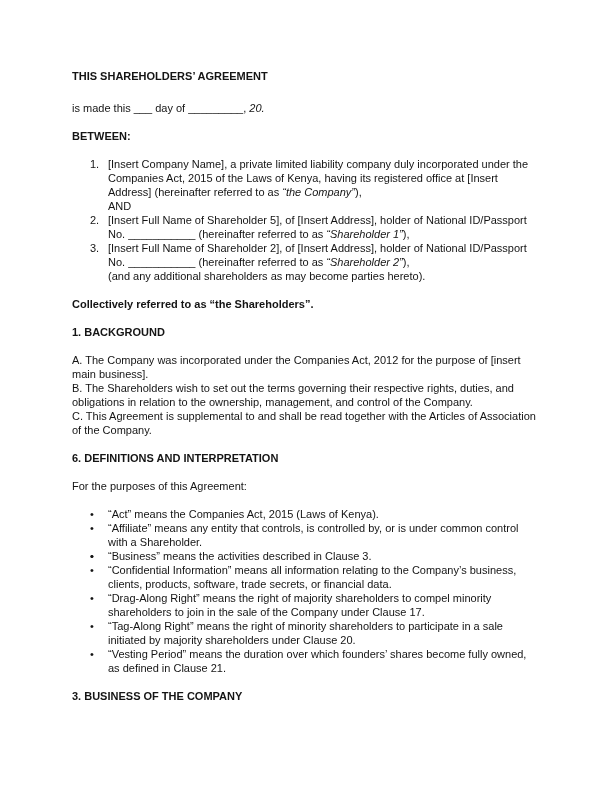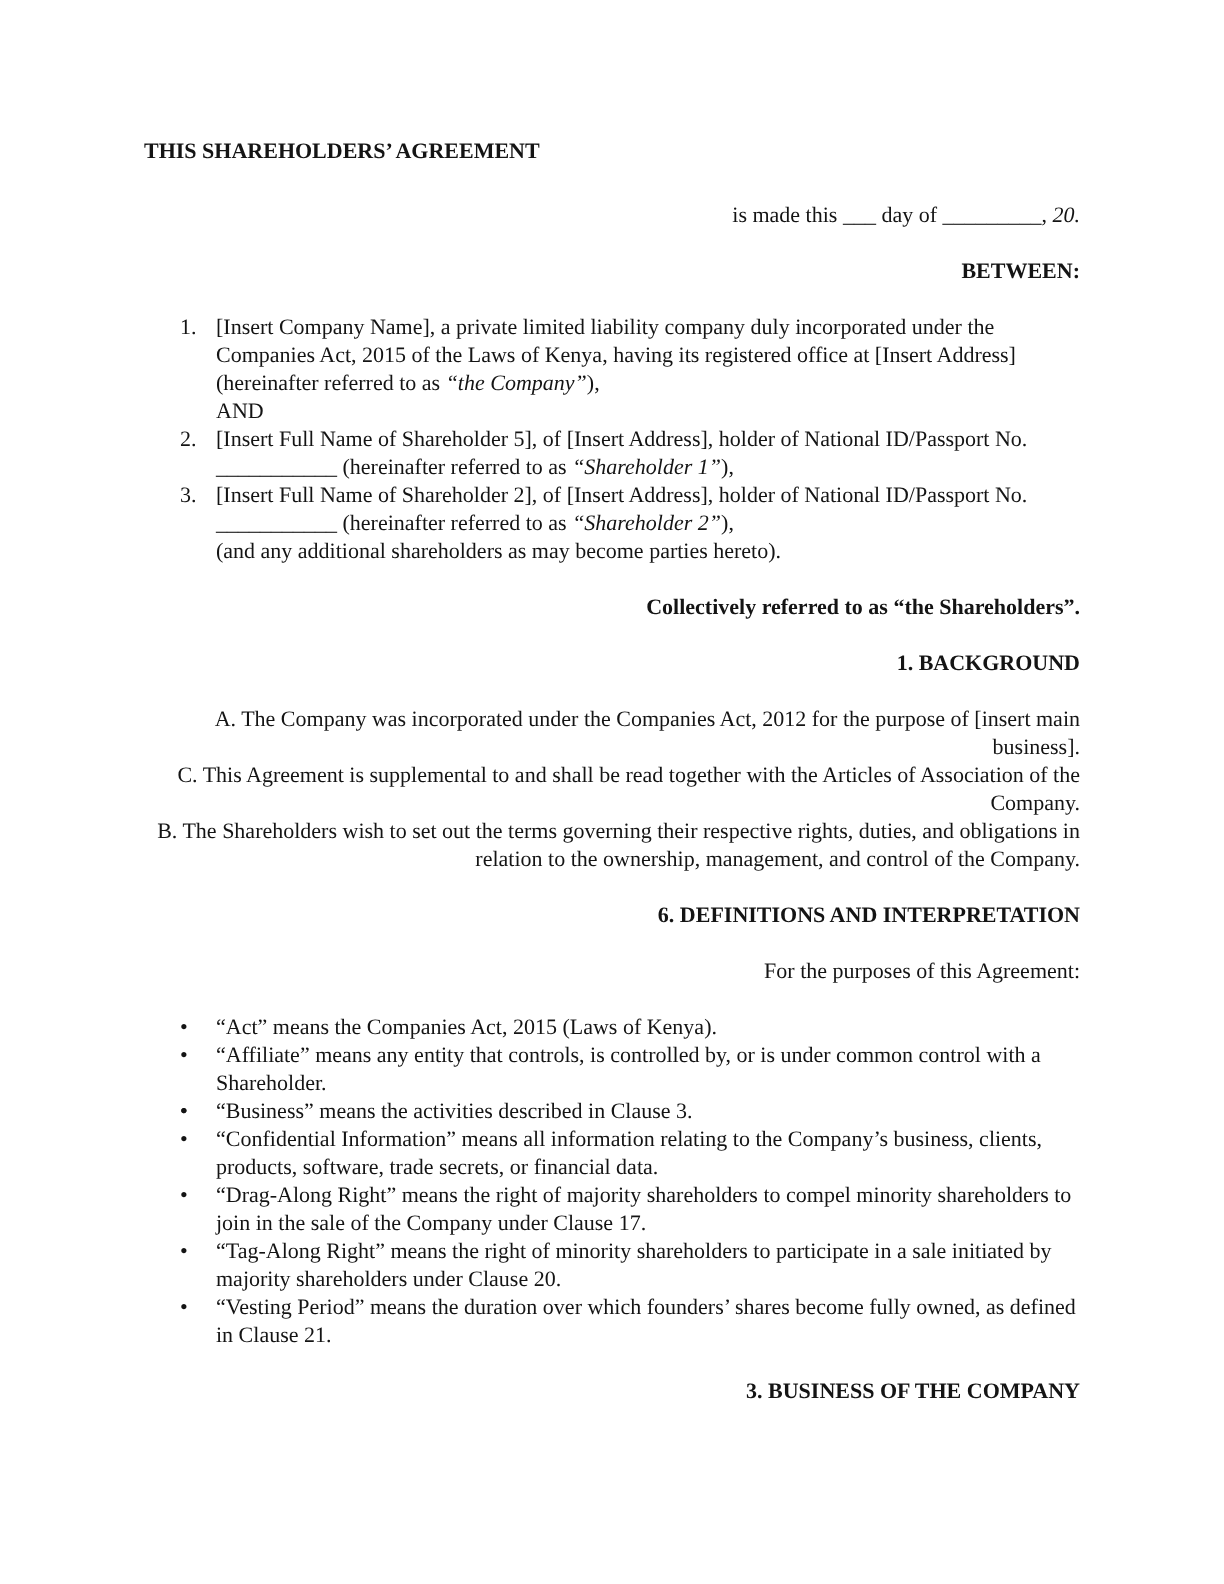--- a/index.html
+++ b/index.html
@@ -3,27 +3,27 @@
 <meta charset="utf-8">
 <style>
   html, body { margin: 0; padding: 0; background: #ffffff; }
   .page {
     position: relative;
     box-sizing: border-box;
     width: 612px;
     height: 792px;
     background: #ffffff;
     padding: 69px 72px 0 72px;
-    font-family: Liberation Serif, serif;
+    font-family: Liberation Sans, sans-serif;
     font-size: 11px;
     line-height: 14px;
     color: #141414;
     overflow: hidden;
   }
-  .block { margin: 0 0 14px 0; text-align: right; }
+  .block { margin: 0 0 14px 0; }
   .title-block { font-weight: bold; margin: 0 0 18px 0; }
   .bold { font-weight: bold; }
   .it { font-style: italic; }
   .list { margin: 0 0 14px 0; }
   .li { position: relative; padding-left: 36px; }
   .li > .marker { position: absolute; left: 18px; top: 0; }
   .li .cont { margin: 0; }
   .recitals > div { margin: 0; }
 </style>
 </head>
@@ -55,22 +55,22 @@
       <div class="cont">(and any additional shareholders as may become parties hereto).</div>
     </div>
   </div>
 
   <div class="block bold">Collectively referred to as “the Shareholders”.</div>
 
   <div class="block bold">1. BACKGROUND</div>
 
   <div class="block recitals">
     <div>A. The Company was incorporated under the Companies Act, 2012 for the purpose of [insert main business].</div>
+    <div>B. The Shareholders wish to set out the terms governing their respective rights, duties, and obligations in relation to the ownership, management, and control of the Company.</div>
     <div>C. This Agreement is supplemental to and shall be read together with the Articles of Association of the Company.</div>
-    <div>B. The Shareholders wish to set out the terms governing their respective rights, duties, and obligations in relation to the ownership, management, and control of the Company.</div>
   </div>
 
   <div class="block bold">6. DEFINITIONS AND INTERPRETATION</div>
 
   <div class="block">For the purposes of this Agreement:</div>
 
   <div class="list bullets">
     <div class="li">
       <span class="marker">•</span>
       <span>“Act” means the Companies Act, 2015 (Laws of Kenya).</span>

